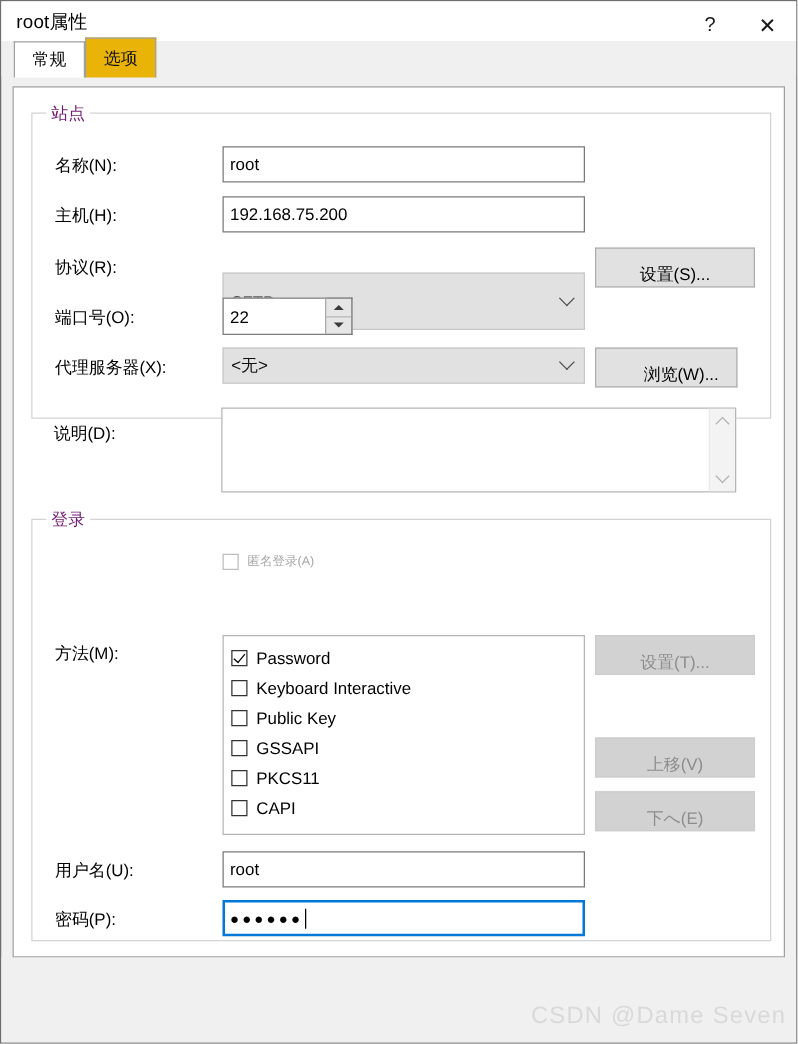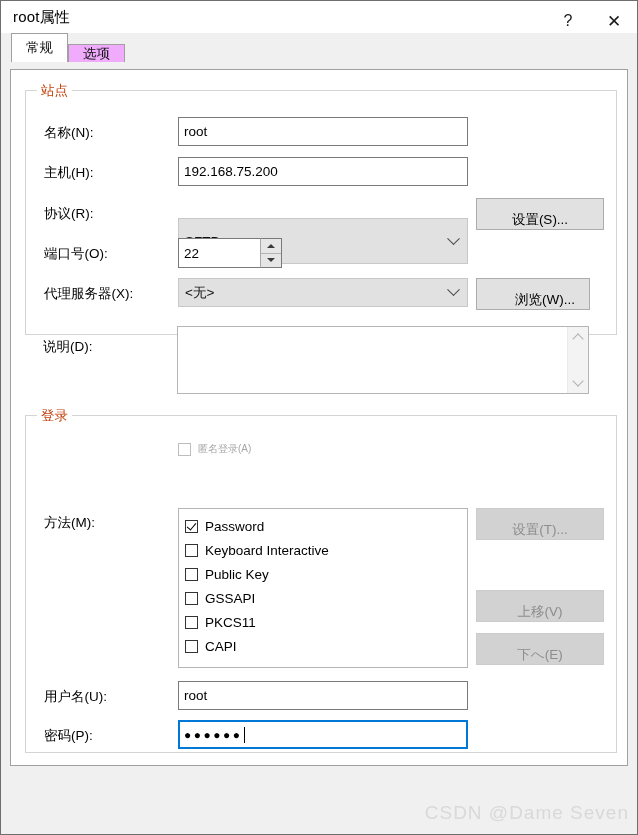--- a/index.html
+++ b/index.html
@@ -53,28 +53,28 @@
   
   .tabstrip {
     position: relative;
     height: 28px;
     padding-left: 10px;
     background: #f0f0f0;
     display: flex;
     align-items: flex-end;
   }
   .tab {
-    height: 18px;
+    height: 32px;
     box-sizing: border-box;
     padding: 0 14px;
     display: flex; align-items: center;
     font-size: 13.5px;
     border: 1px solid #a0a0a0;
     border-bottom: none;
-    background: #f0abfc;
+    background: #eab308;
     color: #111;
     position: relative;
     top: 1px;
   }
   .tab.active {
     background: #ffffff;
     border-color: #a0a0a0;
     z-index: 3;
     top: 0px;
     height: 29px;
@@ -95,21 +95,21 @@
     position: absolute;
     border: 1px solid #d4d4d4;
     box-sizing: border-box;
   }
   .group-title {
     position: absolute;
     top: -9px; left: 11px;
     background: #ffffff;
     padding: 0 4px;
     font-size: 13.5px;
-    color: #c2410c;
+    color: #701a75;
   }
   .lbl {
     position: absolute;
     font-size: 13.5px;
     color: #000;
     white-space: nowrap;
   }
   
   .tbox {
     position: absolute;

